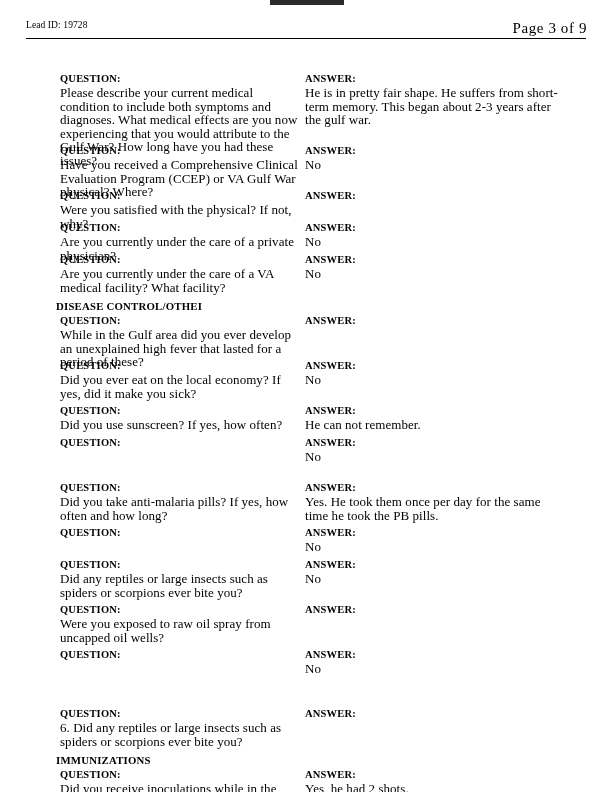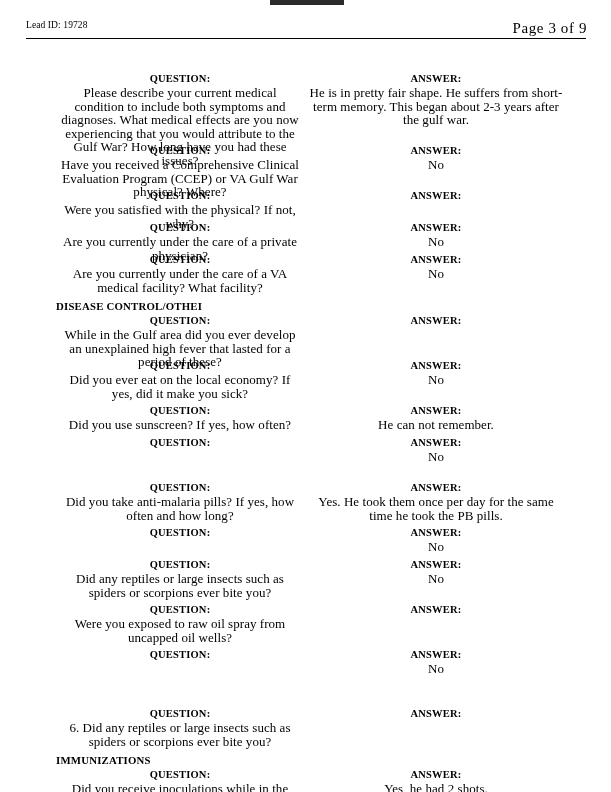--- a/index.html
+++ b/index.html
@@ -56,21 +56,20 @@
   .content {
     position: absolute;
     left: 0px;
     top: 72px;
     width: 611px;
   }
   .qa-block {
     position: relative;
     width: 611px;
     padding-bottom: 2px;
-    text-align: center;
   }
   .col-q {
     position: absolute;
     left: 60px;
     width: 240px;
   }
   .col-a {
     position: absolute;
     left: 305px;
     width: 262px;

